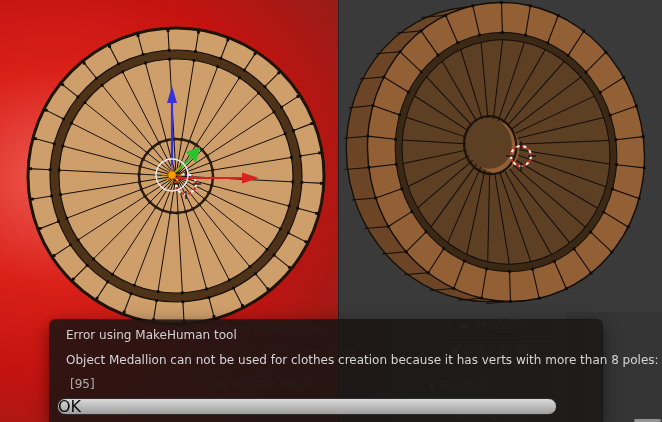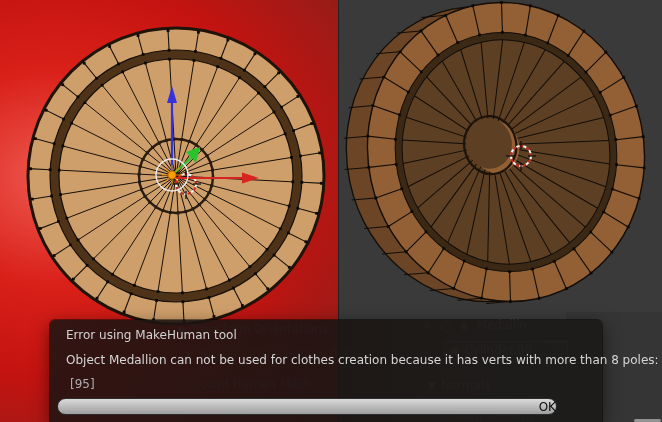--- a/index.html
+++ b/index.html
@@ -46,21 +46,21 @@
   .dialog-message{
     position:absolute;left:16px;top:33px;font-size:12px;color:#d6d6d6;white-space:nowrap;
   }
   .dialog-detail{
     position:absolute;left:20px;top:57px;font-size:12px;color:#aeaeae;white-space:nowrap;text-align:right;
   }
   .ok-button{
     position:absolute;left:7px;top:78px;width:500px;height:17px;
     background:linear-gradient(#dadada,#b9b9b9 55%,#9e9e9e);
     border:1px solid #2c2c2c;border-radius:9px;
-    font-size:12px;color:#0a0a0a;text-align:right;line-height:16px;
+    font-size:16px;color:#0a0a0a;text-align:left;line-height:16px;
     box-sizing:border-box;cursor:pointer;padding:0;
     font-family:"DejaVu Sans","Liberation Sans",sans-serif;
   }
   .scrollbar-strip{
     position:absolute;left:634px;top:419px;width:27px;height:3px;
     background:#939393;border-radius:2px;
   }
 </style>
 </head>
 <body>

